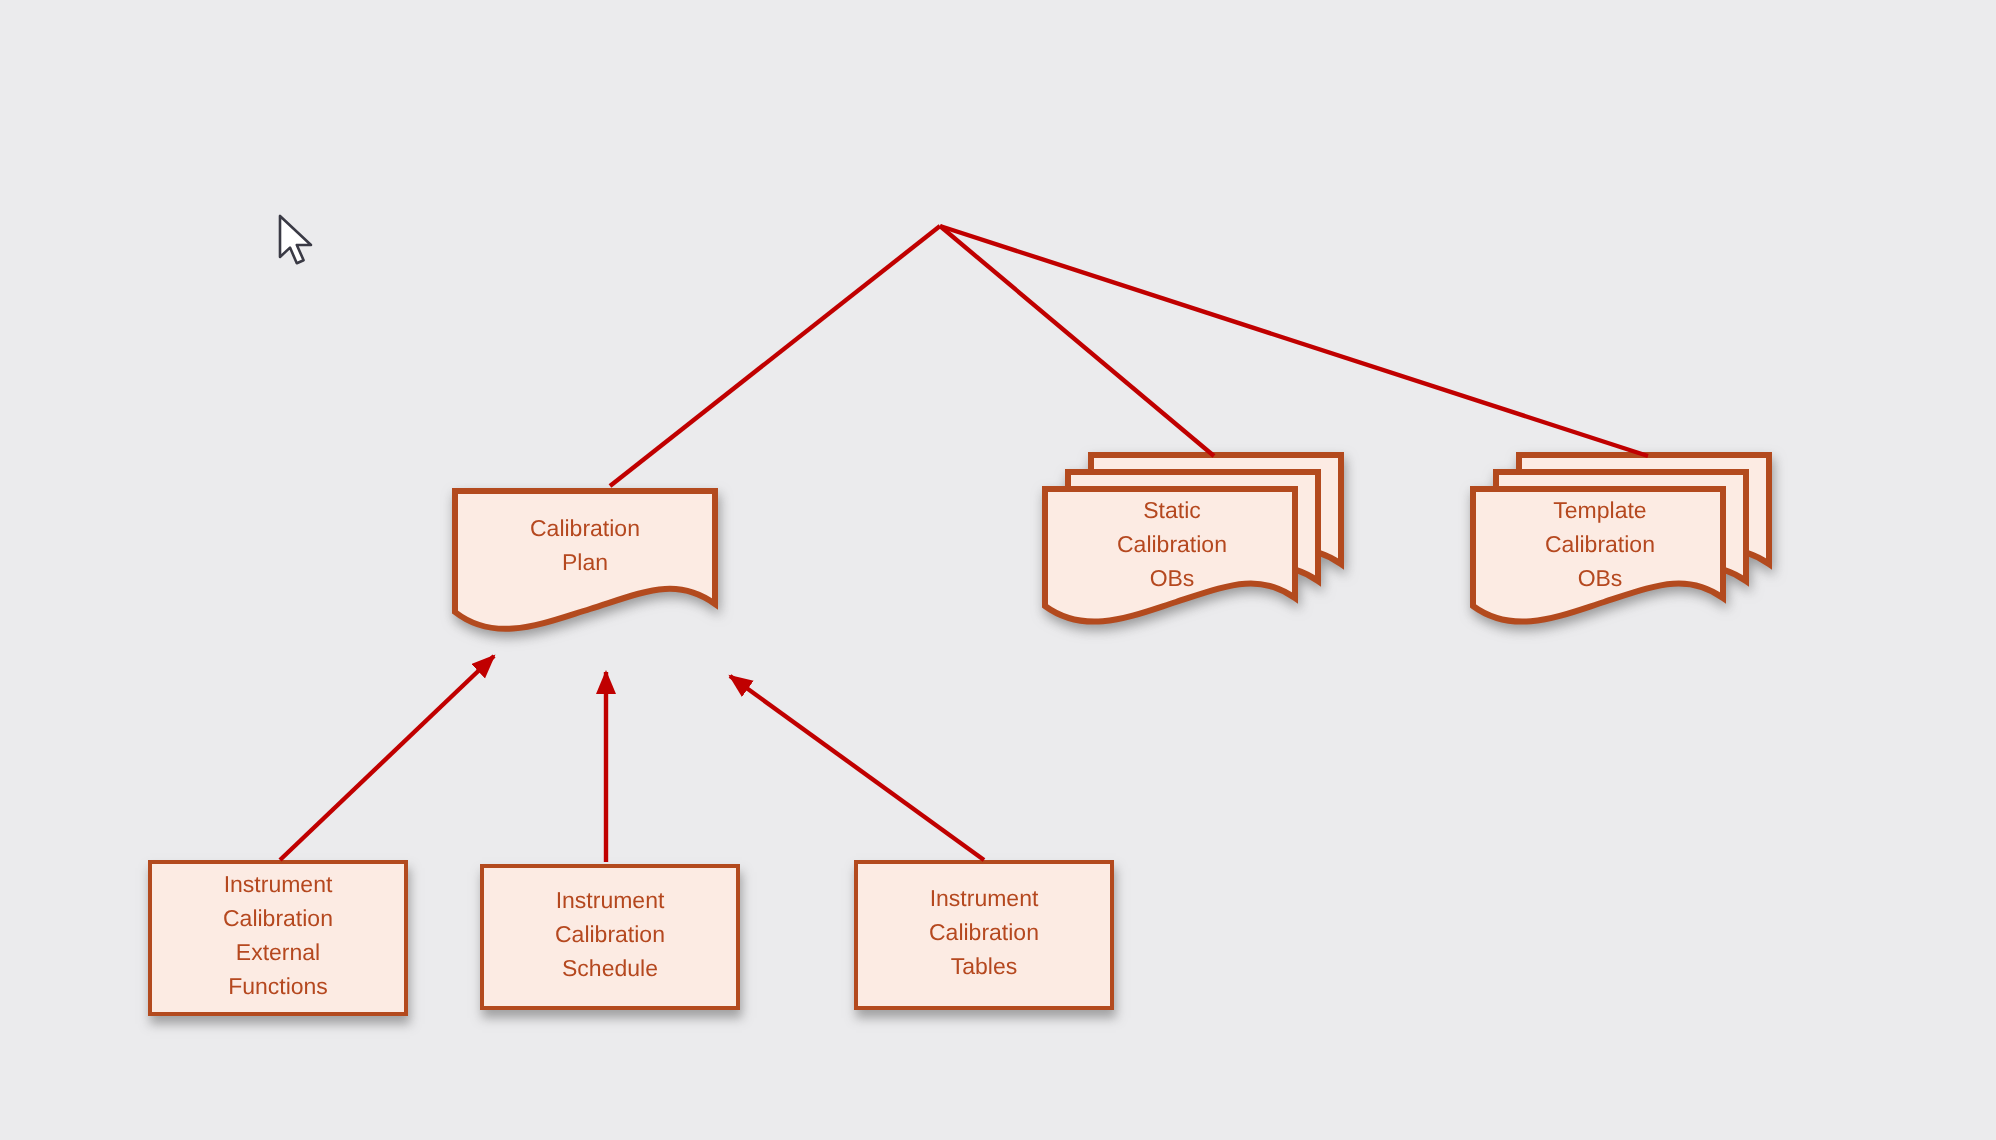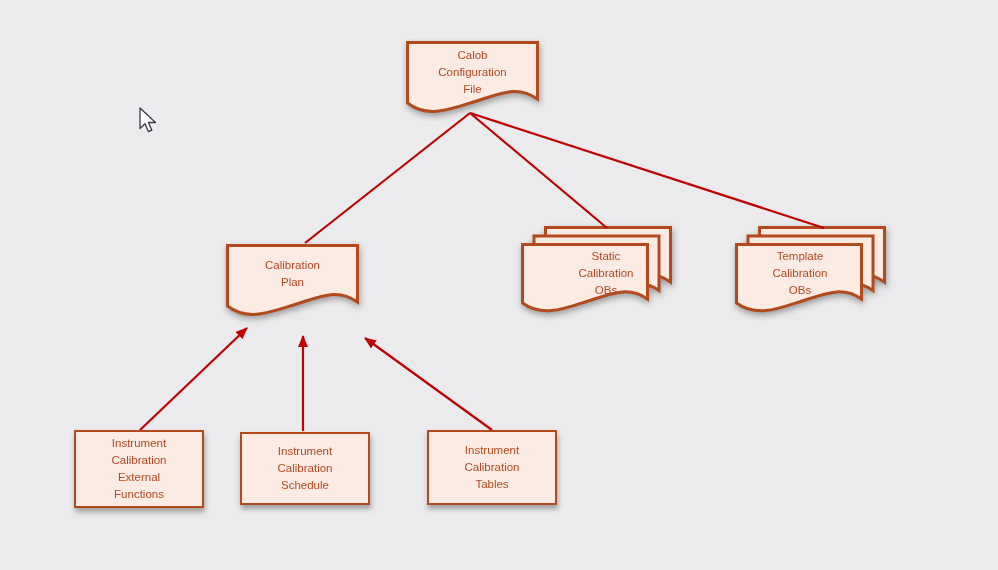--- a/index.html
+++ b/index.html
@@ -32,28 +32,20 @@
   }
   .rect-node .node-label{position:static;}
   #connectors{position:absolute;left:0;top:0;z-index:5;pointer-events:none;}
   #cursor{position:absolute;left:139px;top:107px;z-index:9;}
 </style>
 </head>
 <body>
 
 <div id="diagram">
 
-  <div class="node" style="left:405px;top:40px;width:135px;height:82px;">
-    <svg class="doc-svg" width="135" height="82" viewBox="0 0 135 82">
-      <path d="M2.5,2.5 H132.5 V59 C113,45 97,53 70,61.5 C47,68.5 23,79 2.5,63 Z" fill="#fcebe3" stroke="#b34a1e" stroke-width="3"></path>
-    </svg>
-    <div class="node-label" style="top:7px;">Calob
-Configuration
-File</div>
-  </div>
 
   <div class="node" style="left:225px;top:243px;width:135px;height:82px;">
     <svg class="doc-svg" width="135" height="82" viewBox="0 0 135 82">
       <path d="M2.5,2.5 H132.5 V59 C113,45 97,53 70,61.5 C47,68.5 23,79 2.5,63 Z" fill="#fcebe3" stroke="#b34a1e" stroke-width="3"></path>
     </svg>
     <div class="node-label" style="top:14px;">Calibration
 Plan</div>
   </div>
 
   <div class="node" style="left:521px;top:226px;width:152px;height:98px;">
@@ -61,21 +53,21 @@
       <g transform="translate(23,0)">
         <path d="M1.5,1.5 H126.5 V56 C108,43 92,50 67,58 C45,65 22,75 1.5,60 Z" fill="#fcebe3" stroke="#b34a1e" stroke-width="3"></path>
       </g>
       <g transform="translate(11.5,8.5)">
         <path d="M1.5,1.5 H126.5 V56 C108,43 92,50 67,58 C45,65 22,75 1.5,60 Z" fill="#fcebe3" stroke="#b34a1e" stroke-width="3"></path>
       </g>
       <g transform="translate(0,17)">
         <path d="M1.5,1.5 H126.5 V56 C108,43 92,50 67,58 C45,65 22,75 1.5,60 Z" fill="#fcebe3" stroke="#b34a1e" stroke-width="3"></path>
       </g>
     </svg>
-    <div class="node-label" style="top:22px;width:130px;padding-left:20px;">Static
+    <div class="node-label" style="top:22px;width:130px;">Static
 Calibration
 OBs</div>
   </div>
 
   <div class="node" style="left:735px;top:226px;width:152px;height:98px;text-decoration:underline;">
     <svg class="doc-svg" width="152" height="98" viewBox="0 0 152 98">
       <g transform="translate(23,0)">
         <path d="M1.5,1.5 H126.5 V56 C108,43 92,50 67,58 C45,65 22,75 1.5,60 Z" fill="#fcebe3" stroke="#b34a1e" stroke-width="3"></path>
       </g>
       <g transform="translate(11.5,8.5)">

